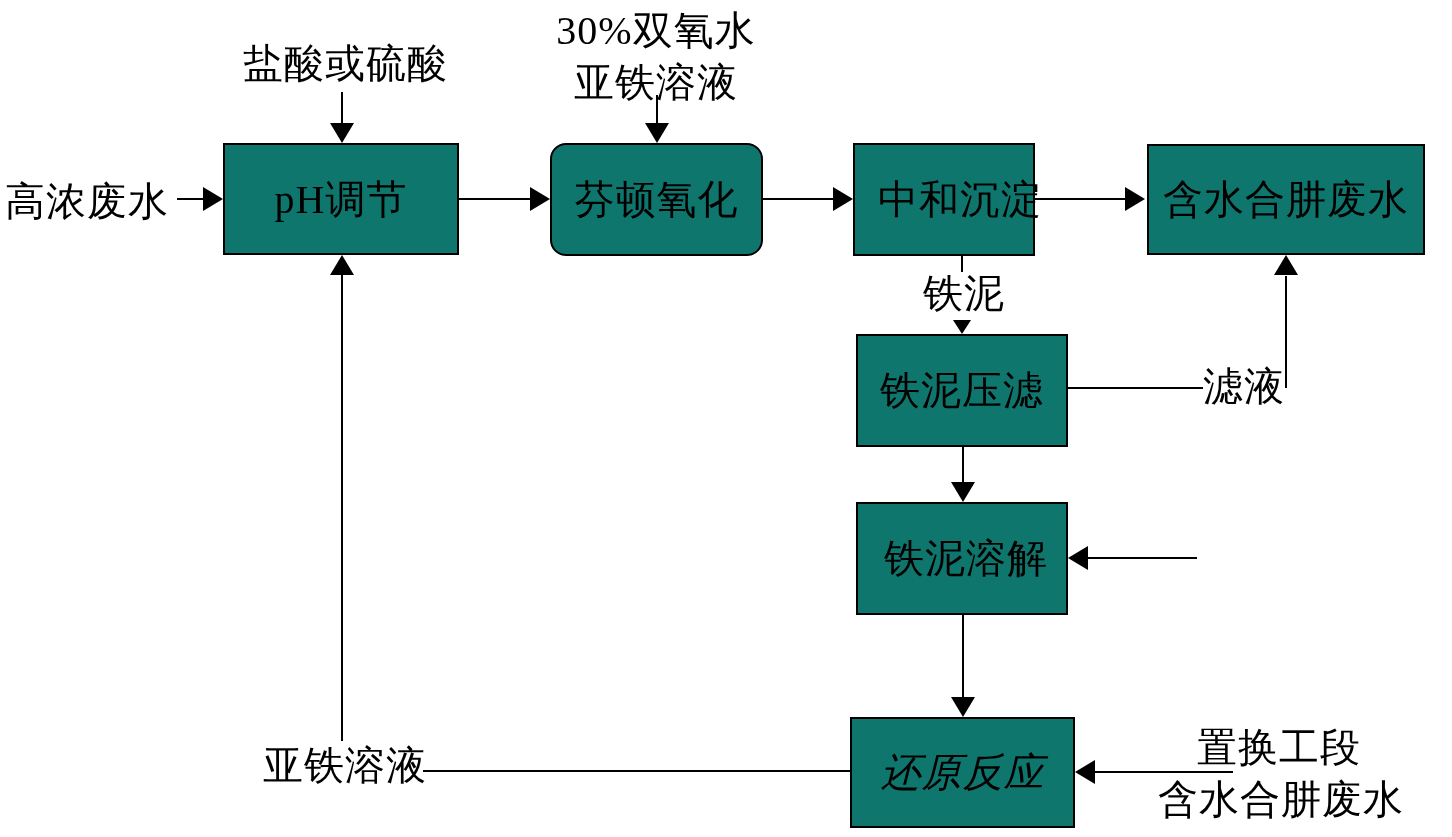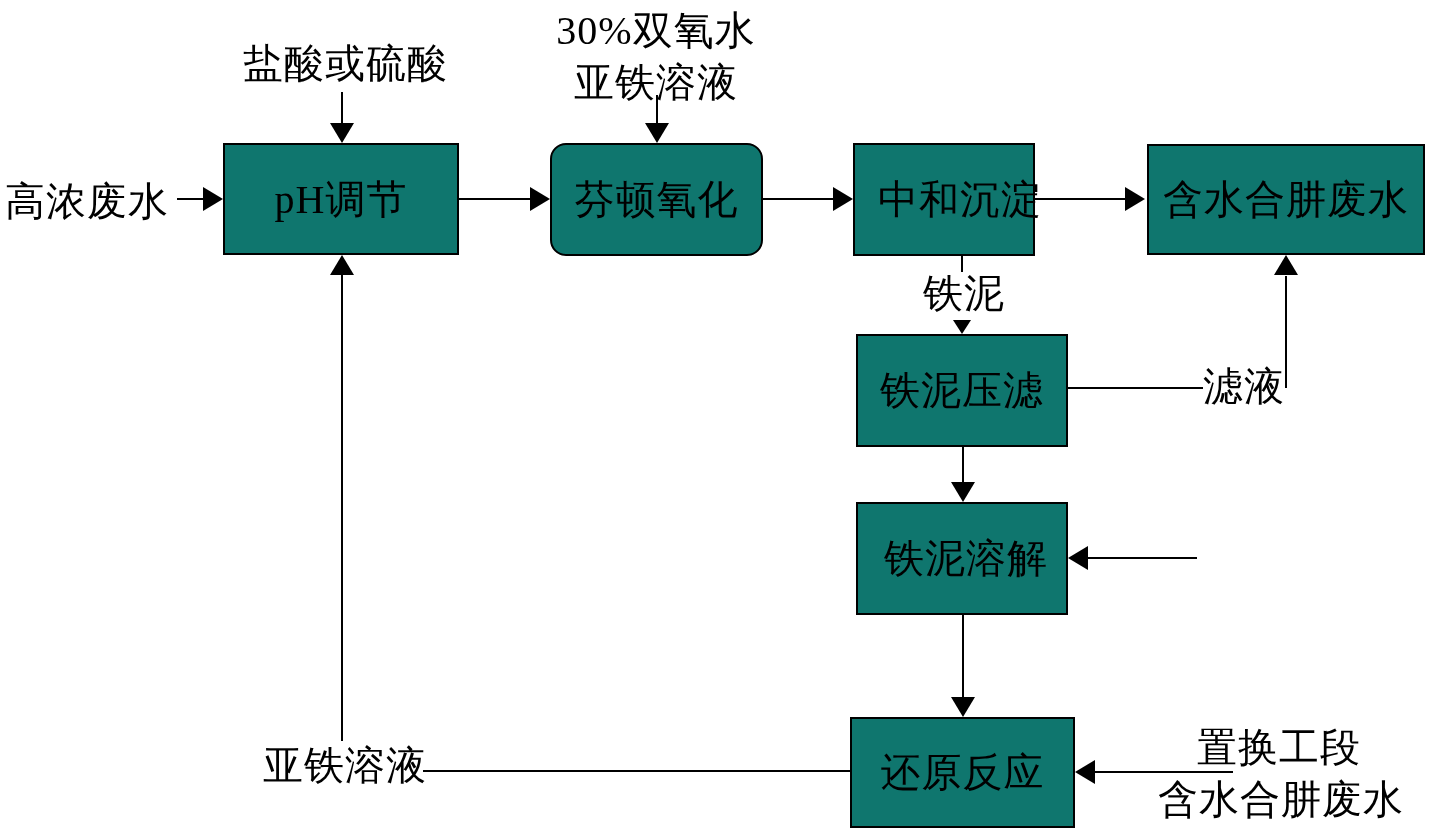--- a/index.html
+++ b/index.html
@@ -53,21 +53,21 @@
   </div>
 
   <div class="box" style="left:856px; top:334px; width:212px; height:113px;">
     <span>铁泥压滤</span>
   </div>
 
   <div class="box" style="left:856px; top:502px; width:212px; height:113px;padding-left:8px;">
     <span>铁泥溶解</span>
   </div>
 
-  <div class="box" style="left:850px; top:717px; width:225px; height:111px;">
+  <div class="box" style="left:850px; top:717px; width:225px; height:111px;font-style:italic;">
     <span>还原反应</span>
   </div>
 
   <div class="lbl" style="left:5px; top:180px;">高浓废水</div>
 
   <div class="lbl" style="left:243px; top:42px;">盐酸或硫酸</div>
 
   <div class="lbl center two-line" style="left:545px; top:5px; width:222px;">
     <div>30%双氧水</div>
     <div>亚铁溶液</div>

